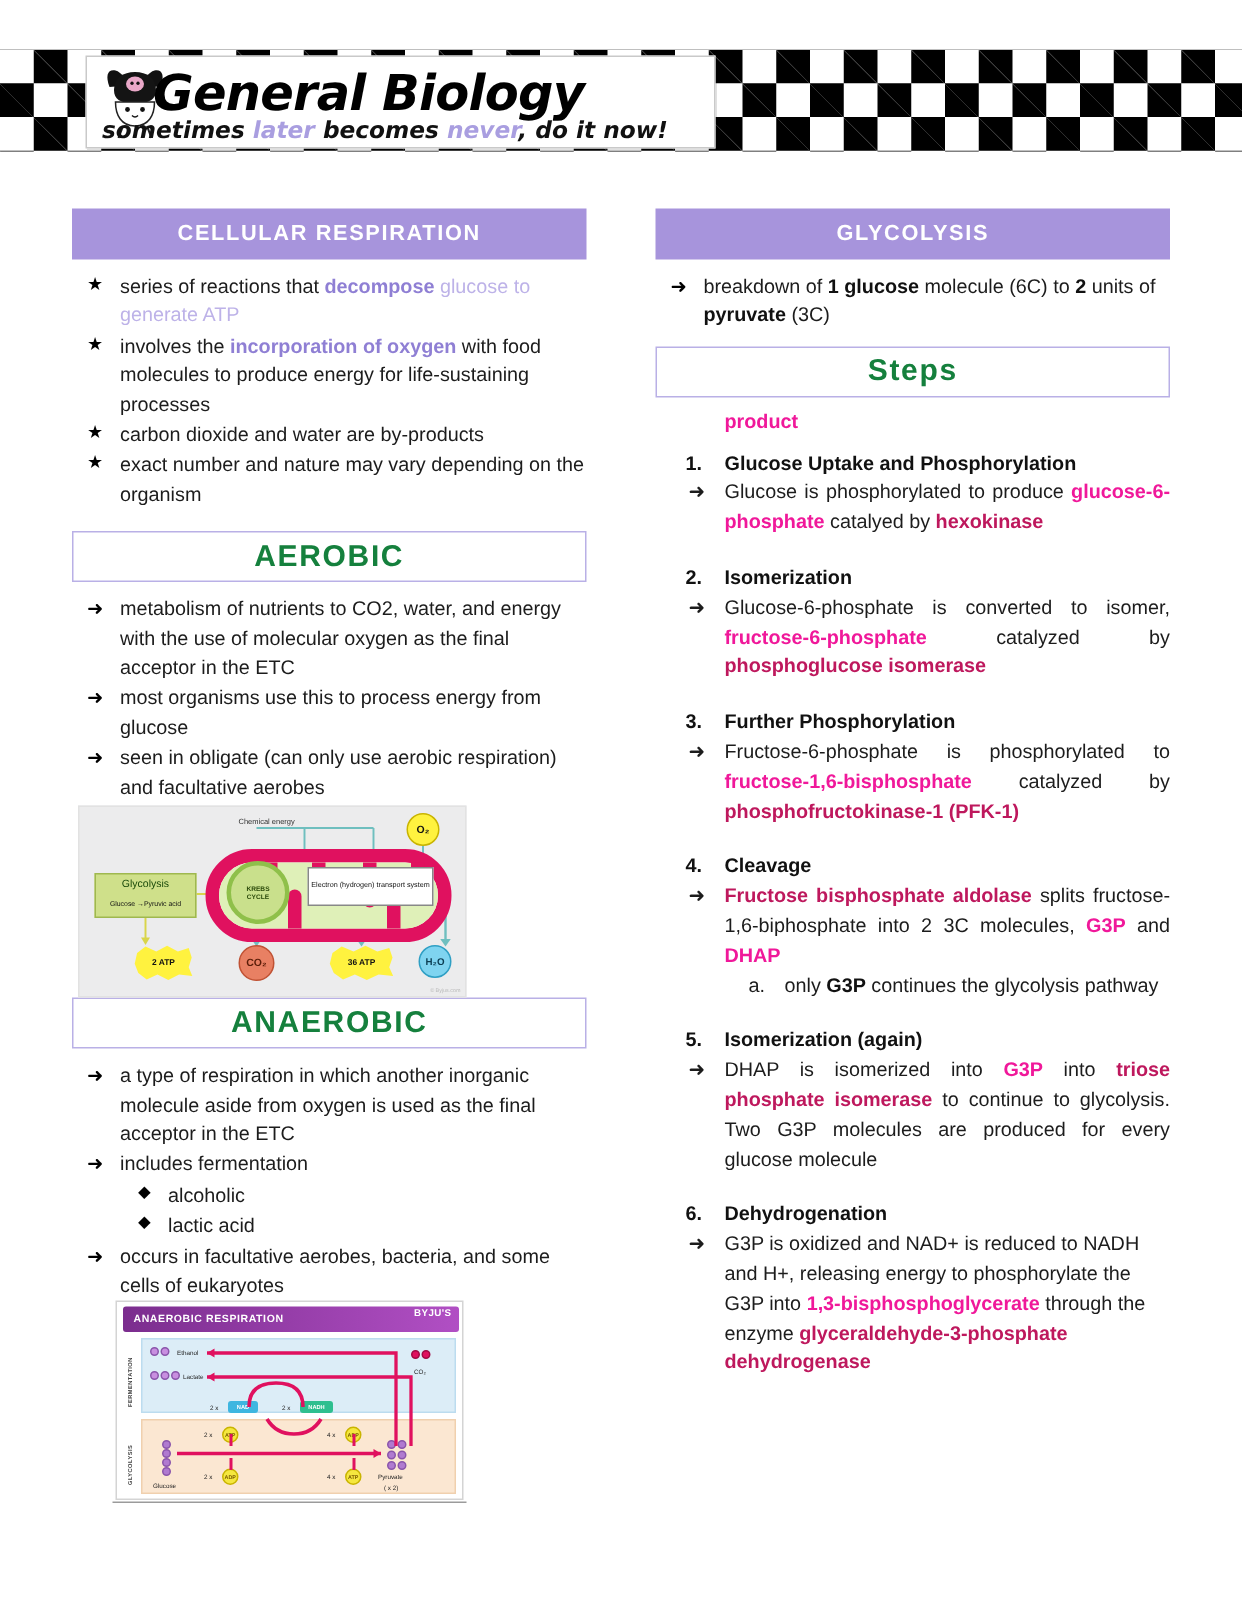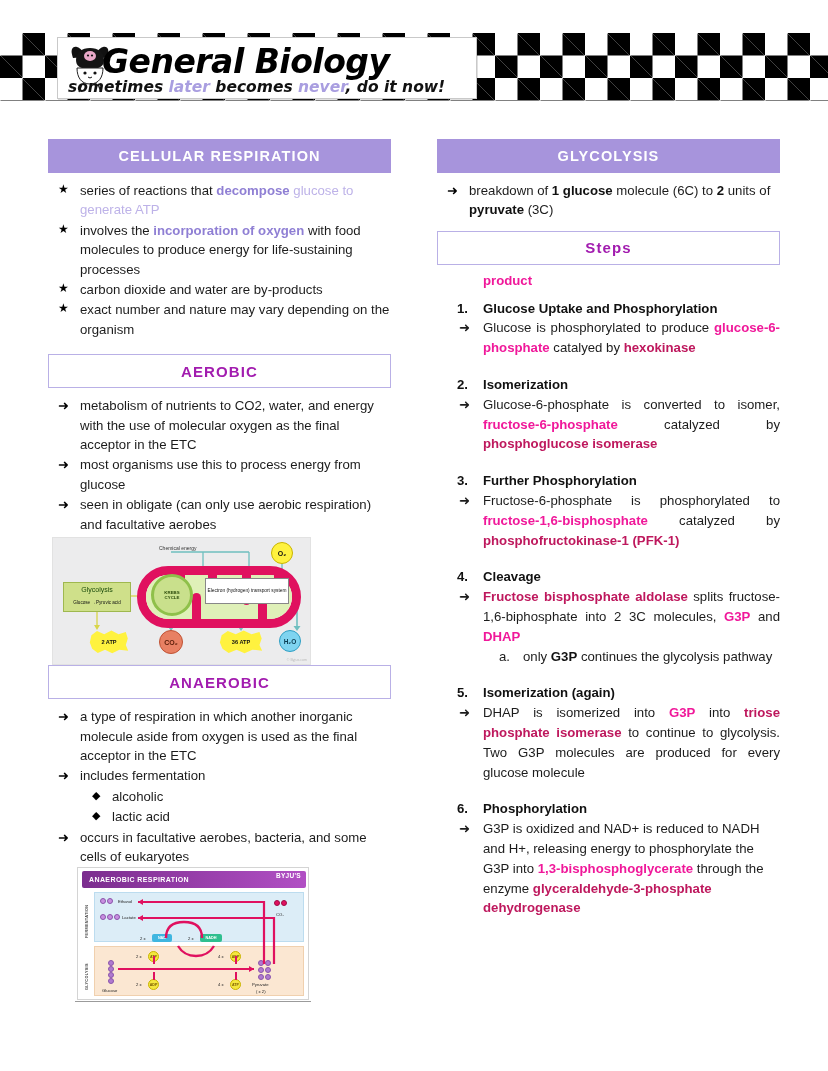--- a/index.html
+++ b/index.html
@@ -55,21 +55,21 @@
     height: 34px; background: #a794dc;
     display: flex; align-items: center; justify-content: center;
     color: #ffffff; font-size: 14.5px; font-weight: 800;
     letter-spacing: 1.1px;
   }
   
   .box-head {
     height: 34px; background: #ffffff;
     border: 1px solid #b9b0e6;
     display: flex; align-items: center; justify-content: center;
-    color: #a21caf; font-size: 15px; font-weight: 800;
+    color: #15803d; font-size: 20px; font-weight: 800;
     letter-spacing: 1.1px;
   }
 
   
   ul.blist { list-style: none; margin: 8px 0 0 0; }
   ul.blist li {
     position: relative;
     padding-left: 32px;
     margin-bottom: 1px;
     font-size: 13.2px;
@@ -549,21 +549,21 @@
         <div class="step-body">
           <span class="mk">➜</span>
           DHAP is isomerized into <span class="prod">G3P</span> into <span class="enz">triose phosphate isomerase</span> to continue to glycolysis. Two G3P molecules are produced for every glucose molecule
         </div>
       </div>
       <div class="step-gap"></div>
 
       <div class="step">
         <div class="step-title">
           <span class="num">6.</span>
-          <span>Phosphorylation</span>
+          <span>Dehydrogenation</span>
         </div>
         <div class="step-body noj">
           <span class="mk">➜</span>
           G3P is oxidized and NAD+ is reduced to NADH and H+, releasing energy to phosphorylate the G3P into <span class="prod">1,3-bisphosphoglycerate</span> through the enzyme <span class="enz">glyceraldehyde-3-phosphate dehydrogenase</span>
         </div>
       </div>
 
     </div>
   </div>
 

